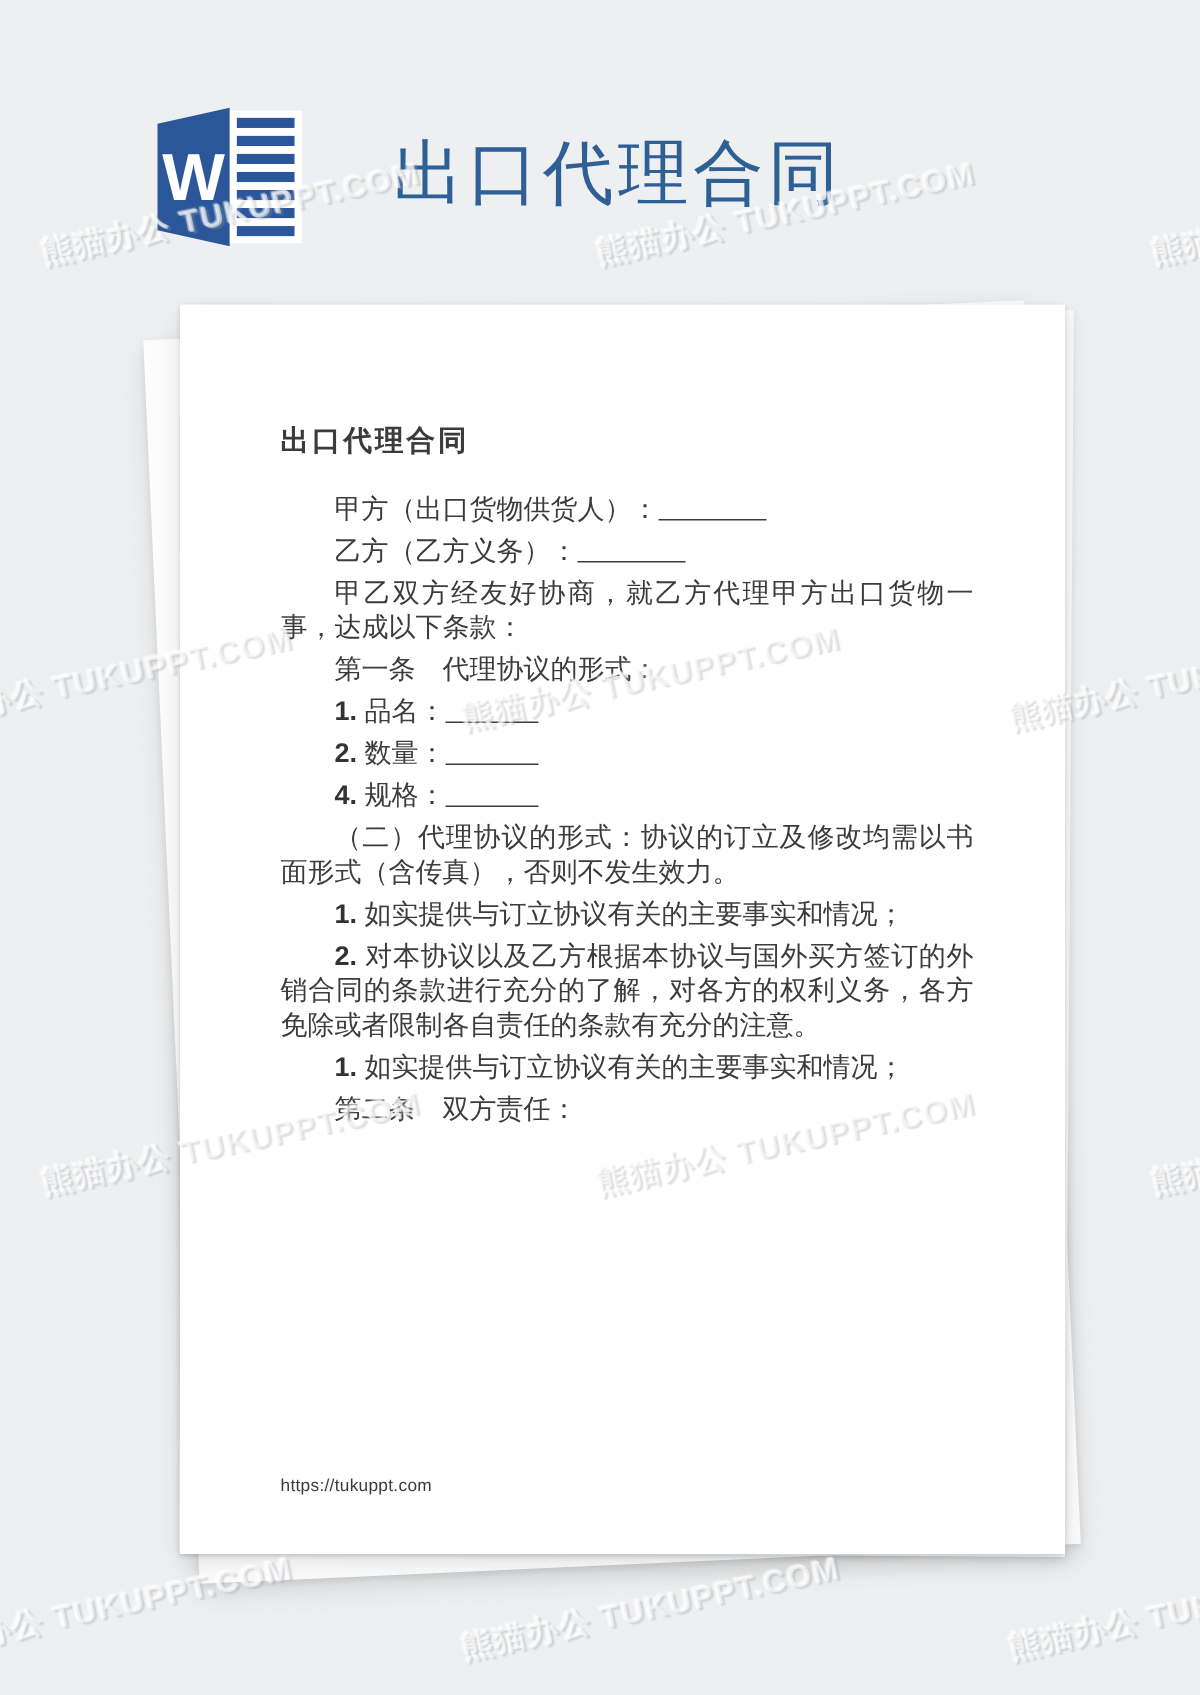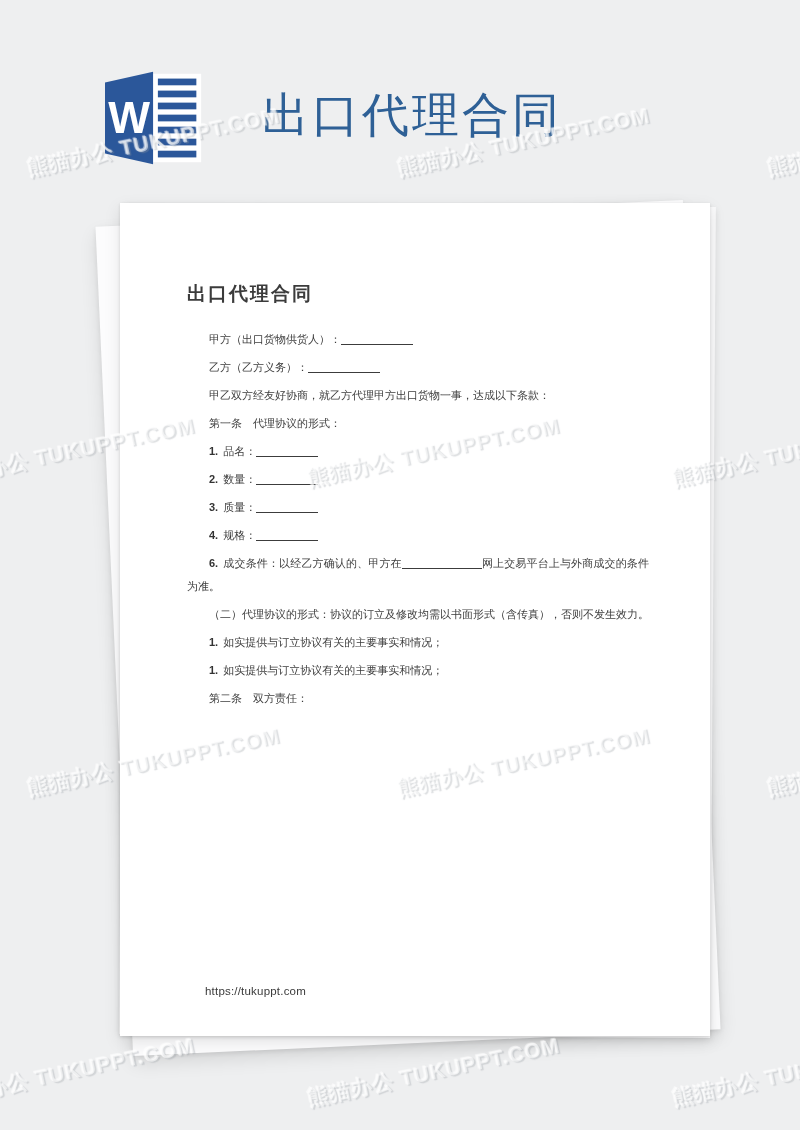--- a/index.html
+++ b/index.html
@@ -41,34 +41,34 @@
   }
   .doc-inner { position:absolute; inset:0; padding:78px 61px 0 67px; }
 
   .doc-title {
     font-family:"Liberation Sans","DejaVu Sans",sans-serif;
     font-size:19px; font-weight:700; letter-spacing:2px;
     color:#3b3b3b; margin-bottom:21px;
   }
   .para {
     font-family:"Liberation Serif","DejaVu Serif",serif;
-    font-size:11px; line-height:23px; color:#3c3c3c;
+    font-size:18px; line-height:23px; color:#3c3c3c;
     text-indent:2em; margin-bottom:5px;
     text-align:justify;
   }
   .para b {
     font-family:"Liberation Sans","DejaVu Sans",sans-serif;
     font-weight:700; color:#333; margin-right:5px;
   }
   .blank {
     display:inline-block; height:13px; margin-bottom:-2px;
     border-bottom:1px solid #3c3c3c; vertical-align:baseline;
   }
   .doc-footer {
-    position:absolute; left:85px; top:782px;
+    position:absolute; left:67px; top:782px;
     font-family:"Liberation Sans","DejaVu Sans",sans-serif;
     font-size:11.5px; color:#3a3a3a; letter-spacing:0.2px;text-align:center;
   }
 
   
   .wm-layer { position:absolute; inset:0; z-index:5; pointer-events:none; }
   .wm {
     position:absolute; white-space:nowrap; pointer-events:none;
     font-family:"Liberation Sans","DejaVu Sans",sans-serif;
     font-weight:700; font-size:21px; letter-spacing:1px;
@@ -108,25 +108,24 @@
   <div class="page">
     <div class="doc-inner">
       <h2 class="doc-title">出口代理合同</h2>
       <div id="doc-body">
           <div class="para"><span>甲方（出口货物供货人）：</span><span class="blank" style="width: 72px;"></span></div>
           <div class="para"><span>乙方（乙方义务）：</span><span class="blank" style="width: 72px;"></span></div>
           <div class="para"><span>甲乙双方经友好协商，就乙方代理甲方出口货物一事，达成以下条款：</span></div>
           <div class="para"><span>第一条　代理协议的形式：</span></div>
           <div class="para"><b>1.</b><span>品名：</span><span class="blank" style="width: 62px;"></span></div>
           <div class="para"><b>2.</b><span>数量：</span><span class="blank" style="width: 62px;"></span></div>
-          <div class="para"><b>3.</b><span>质量：</span><span class="blank" style="width: 62px;"></span></div>
           <div class="para"><b>4.</b><span>规格：</span><span class="blank" style="width: 62px;"></span></div>
-          <div class="para"><b>6.</b><span>成交条件：以经乙方确认的、甲方在</span><span class="blank" style="width: 80px;"></span><span>网上交易平台上与外商成交的条件为准。</span></div>
           <div class="para"><span>（二）代理协议的形式：协议的订立及修改均需以书面形式（含传真），否则不发生效力。</span></div>
           <div class="para"><b>1.</b><span>如实提供与订立协议有关的主要事实和情况；</span></div>
+          <div class="para"><b>2.</b><span>对本协议以及乙方根据本协议与国外买方签订的外销合同的条款进行充分的了解，对各方的权利义务，各方免除或者限制各自责任的条款有充分的注意。</span></div>
           <div class="para"><b>1.</b><span>如实提供与订立协议有关的主要事实和情况；</span></div>
           <div class="para"><span>第二条　双方责任：</span></div>
         </div>
       <div class="doc-footer">https://tukuppt.com</div>
     </div>
   </div>
 
   <div class="wm-layer" id="wm-layer">
       <span class="wm" style="left: 25px; top: 128px;">熊猫办公 TUKUPPT.COM</span>
       <span class="wm" style="left: 395px; top: 128px;">熊猫办公 TUKUPPT.COM</span>

